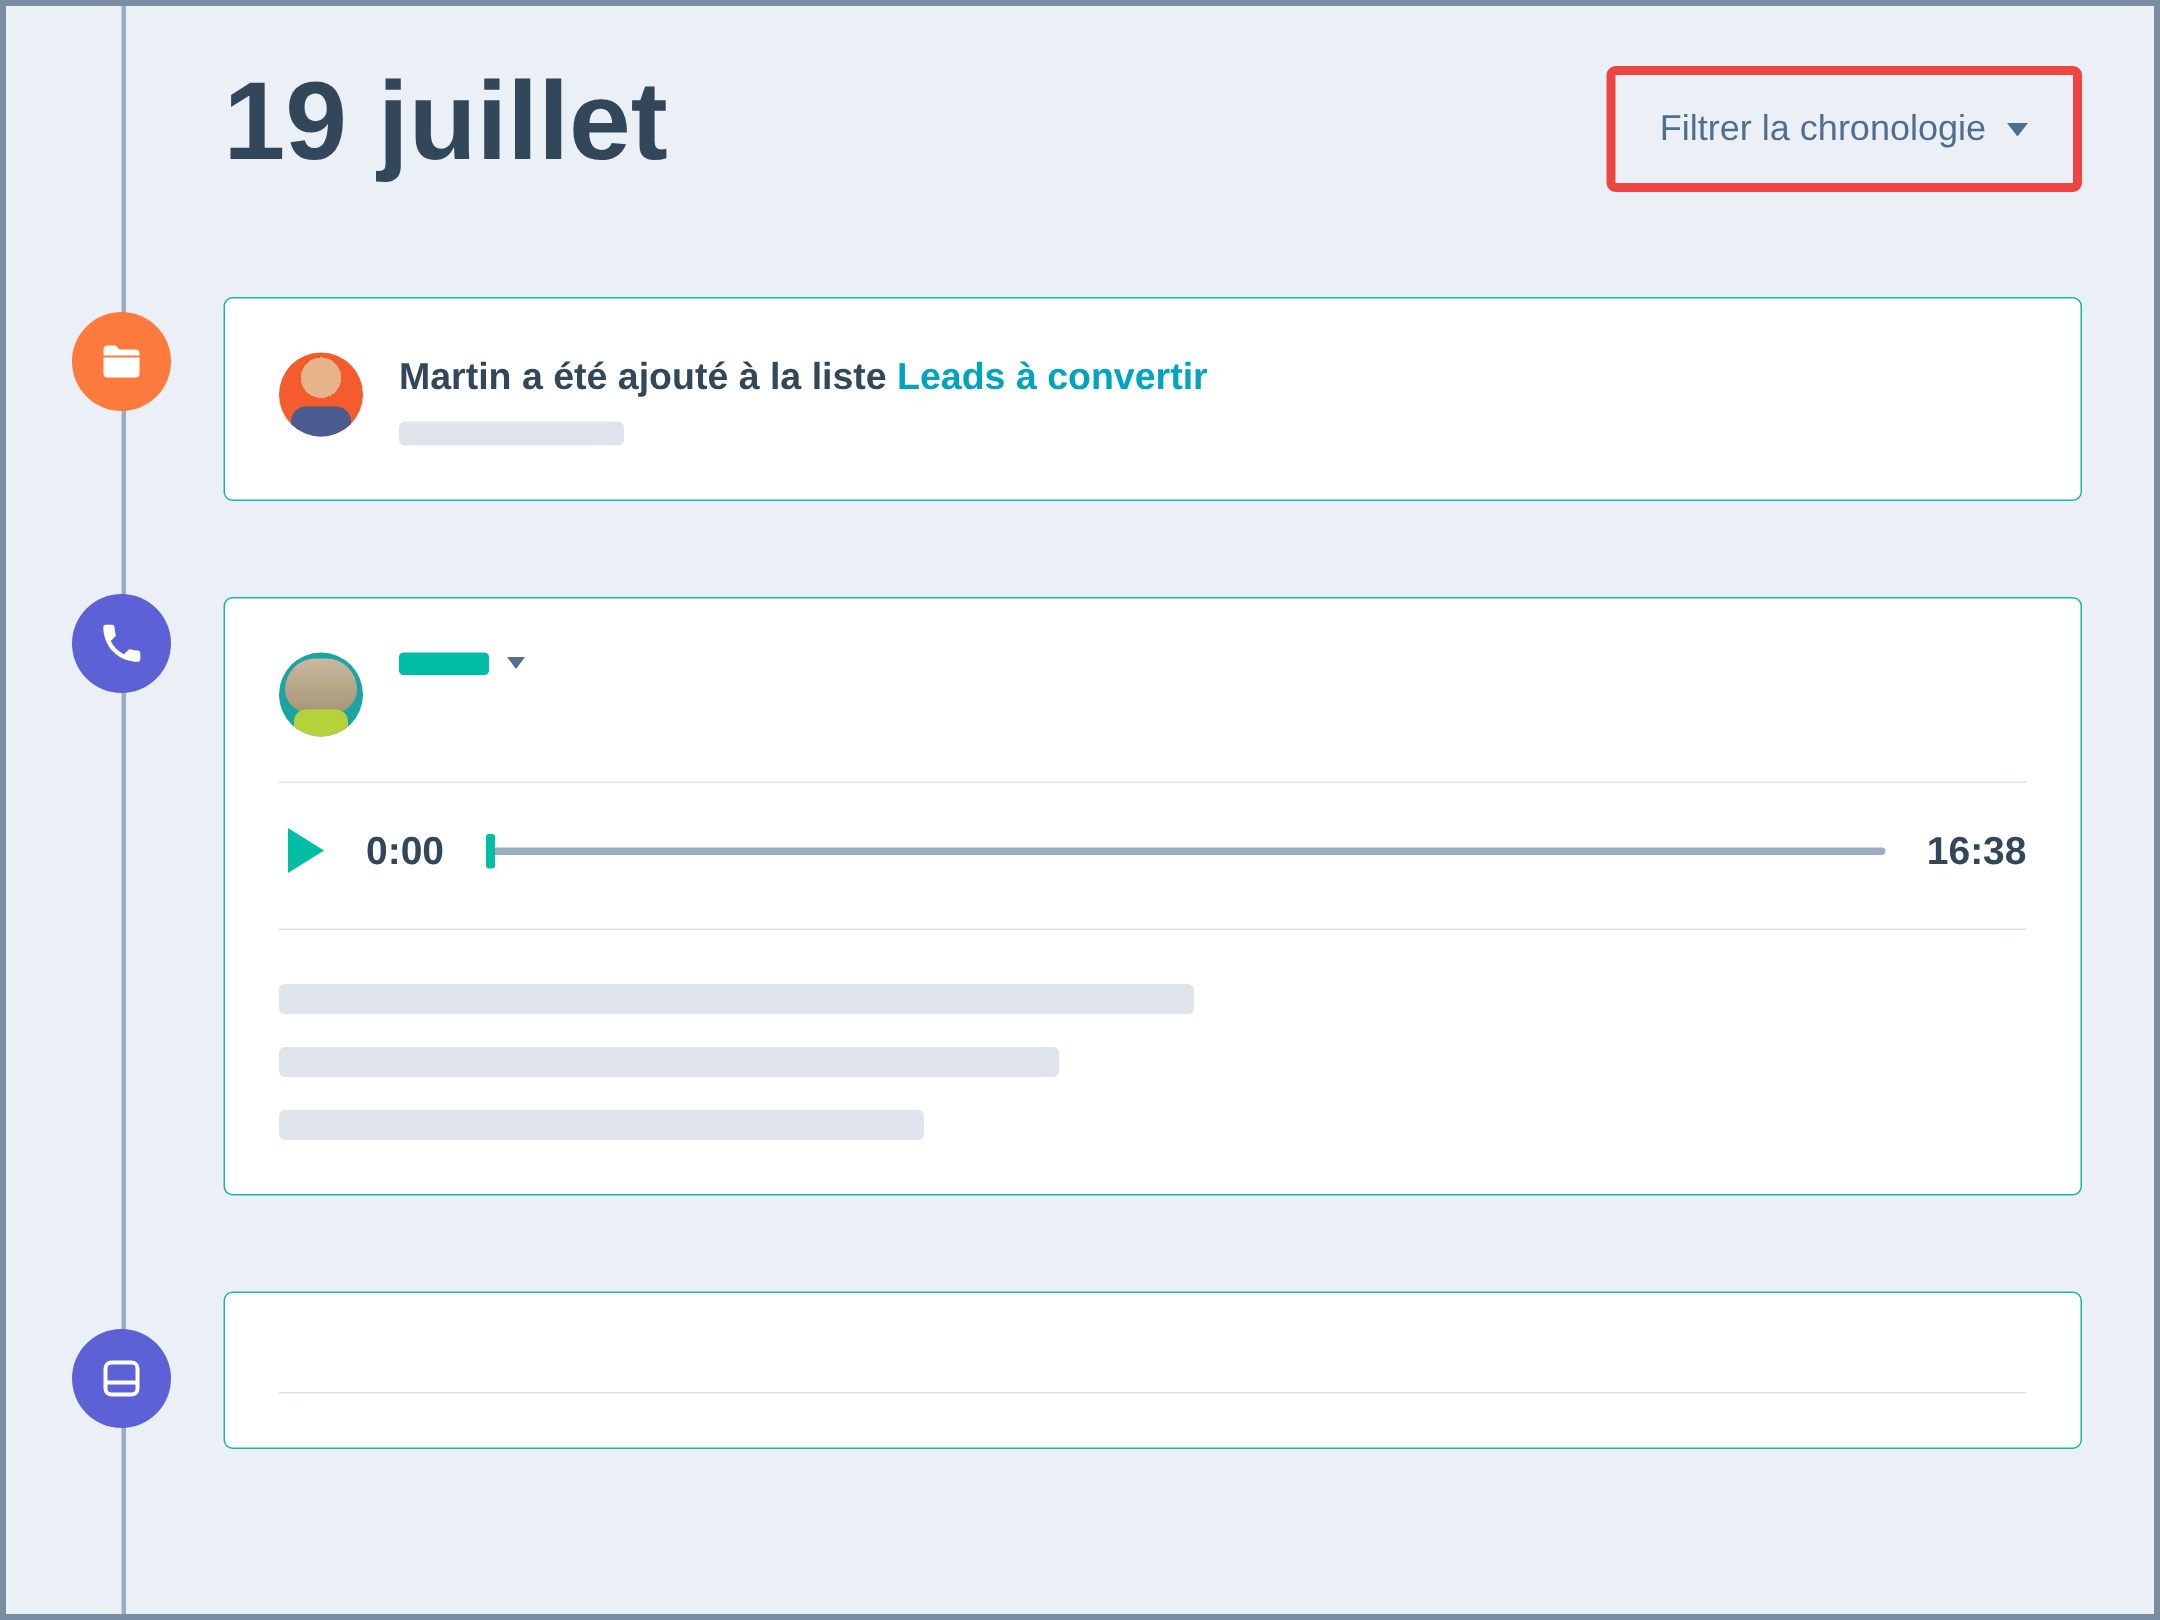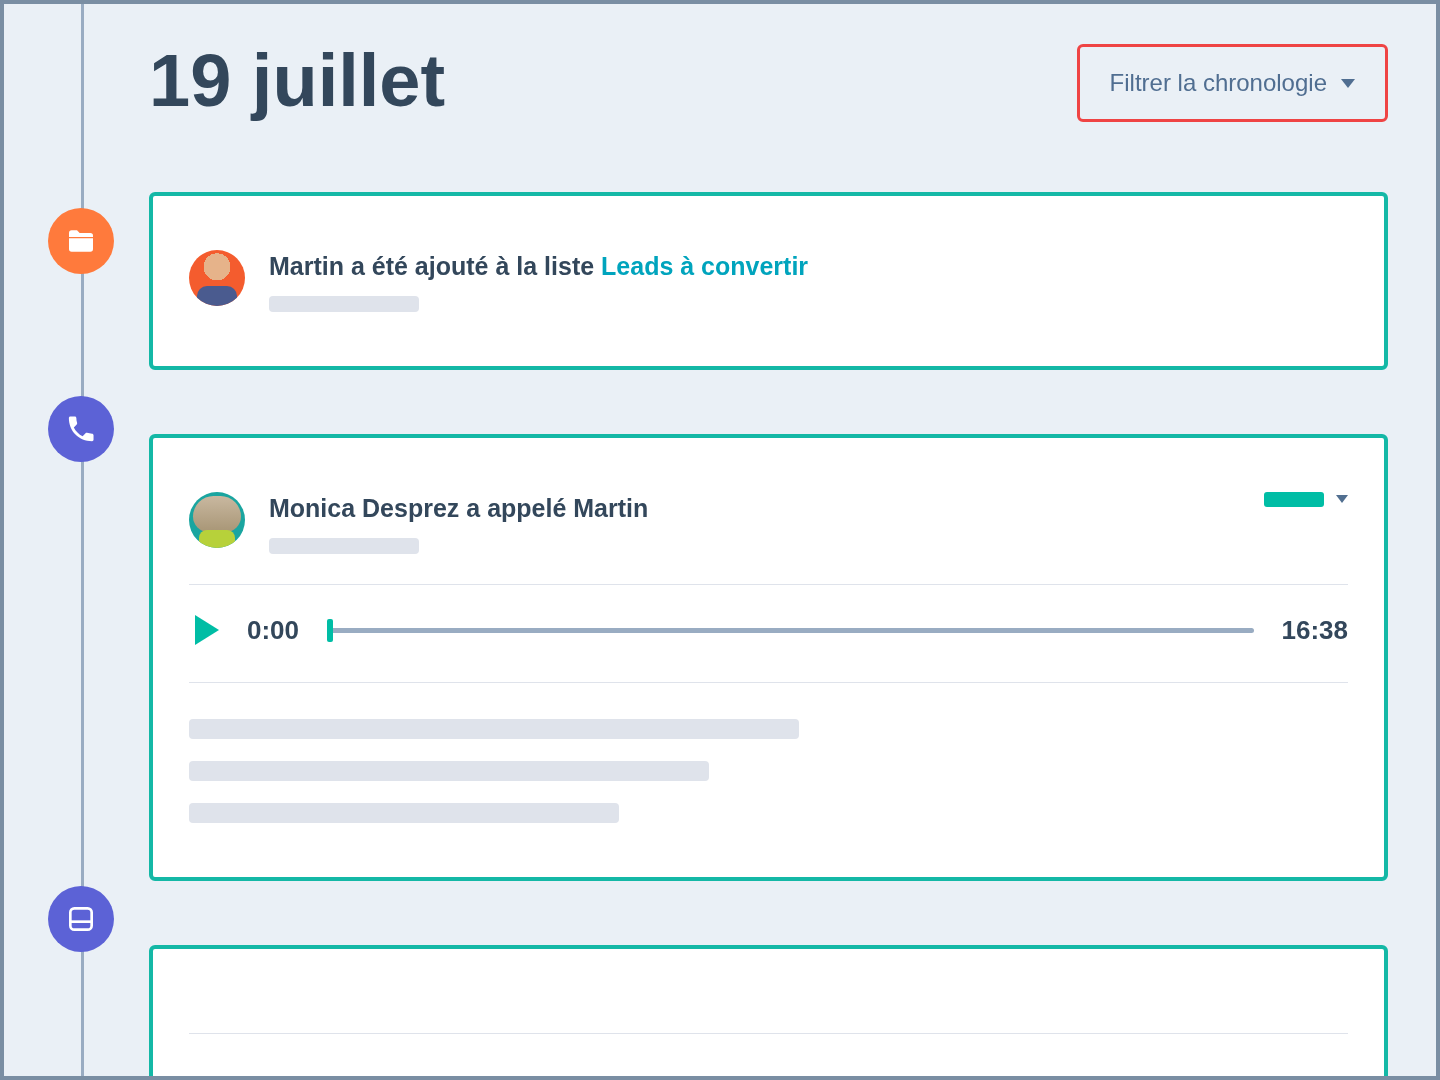--- a/index.html
+++ b/index.html
@@ -39,43 +39,43 @@
   .page-title {
     font-size: 74px;
     font-weight: 700;
     color: #33475b;
     line-height: 1;
     text-align: right;
   }
 
   .filter-btn {
     background: #eaf0f6;
-    border: 3px solid #ef4444;
+    border: 6px solid #ef4444;
     border-radius: 6px;
     padding: 22px 30px;
     font-size: 24px;
     font-weight: 500;
     color: #506e91;
     cursor: pointer;
     display: flex;
     align-items: center;
     gap: 14px;
   }
   .filter-btn .caret {
     width: 0; height: 0;
     border-left: 7px solid transparent;
     border-right: 7px solid transparent;
     border-top: 9px solid #506e91;
   }
 
   .card {
     background: #fff;
-    border: 4px solid #14b8a6;
+    border: 1px solid #14b8a6;
     border-radius: 6px;
-    padding: 54px 36px;
+    padding: 36px 36px;
     margin-bottom: 64px;
     position: relative;
   }
 
   .card-head {
     display: flex;
     align-items: flex-start;
     gap: 24px;
   }
 
@@ -248,24 +248,20 @@
           <span>Martin a été ajouté à la liste </span><span class="link">Leads à convertir</span>
         </div>
         <div class="skel-small"></div>
       </div>
     </div>
   </div>
 
   <div class="card">
     <div class="card-head">
       <div class="avatar avatar-monica"></div>
-      <div class="card-title-block">
-        <div class="card-title">Monica Desprez a appelé Martin</div>
-        <div class="skel-small"></div>
-      </div>
       <div class="badge-wrap">
         <div class="badge-pill"></div>
         <div class="badge-caret"></div>
       </div>
     </div>
 
     <div class="divider"></div>
 
     <div class="audio-row">
       <div class="play-btn"></div>

